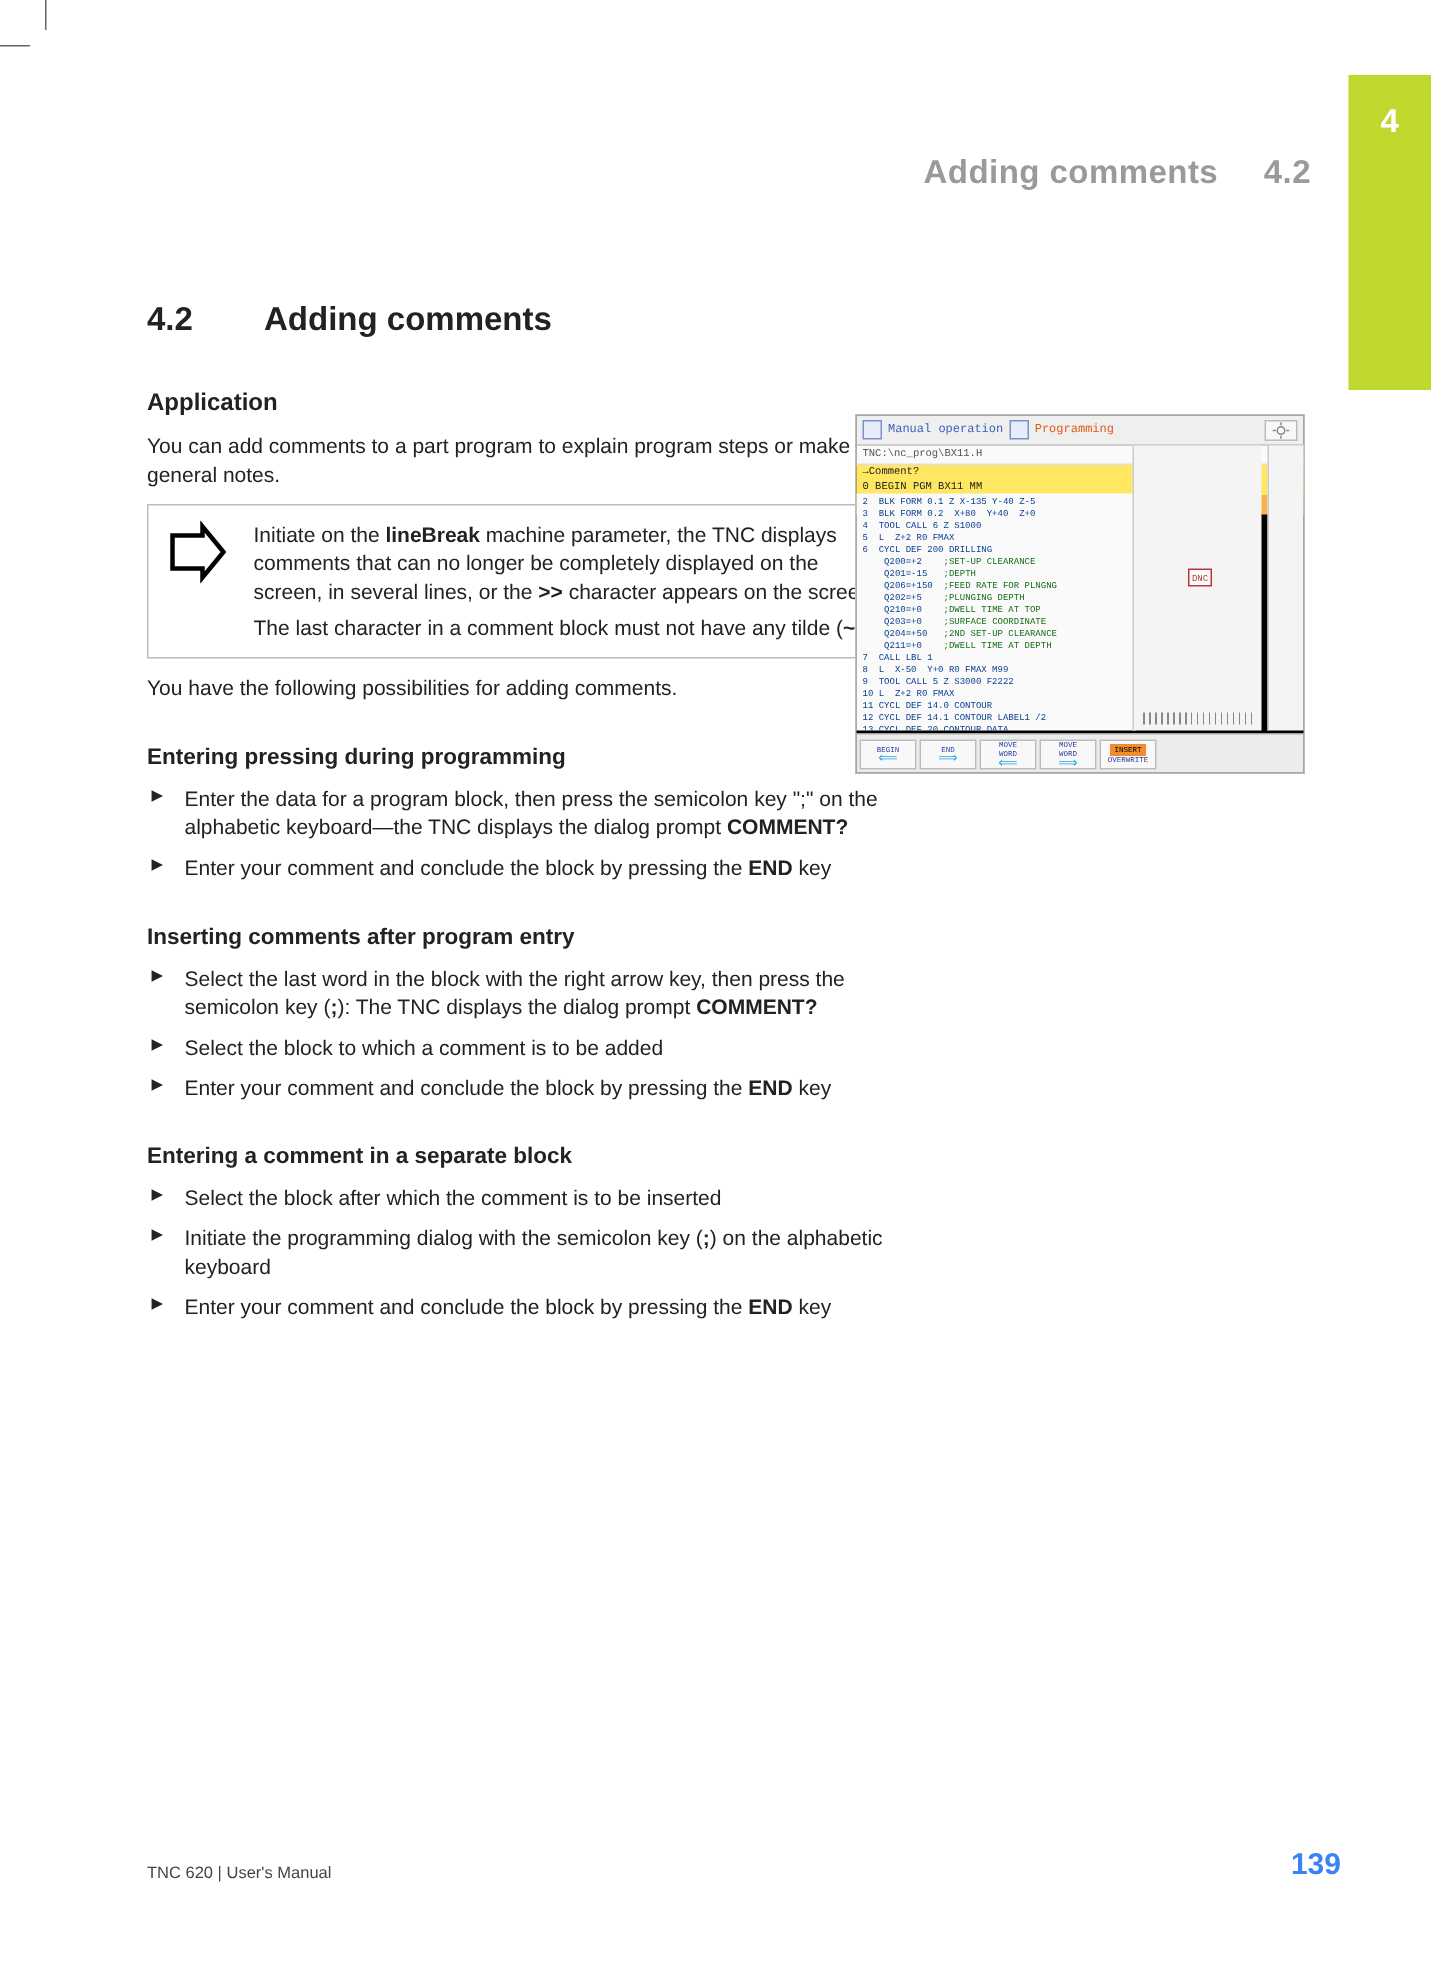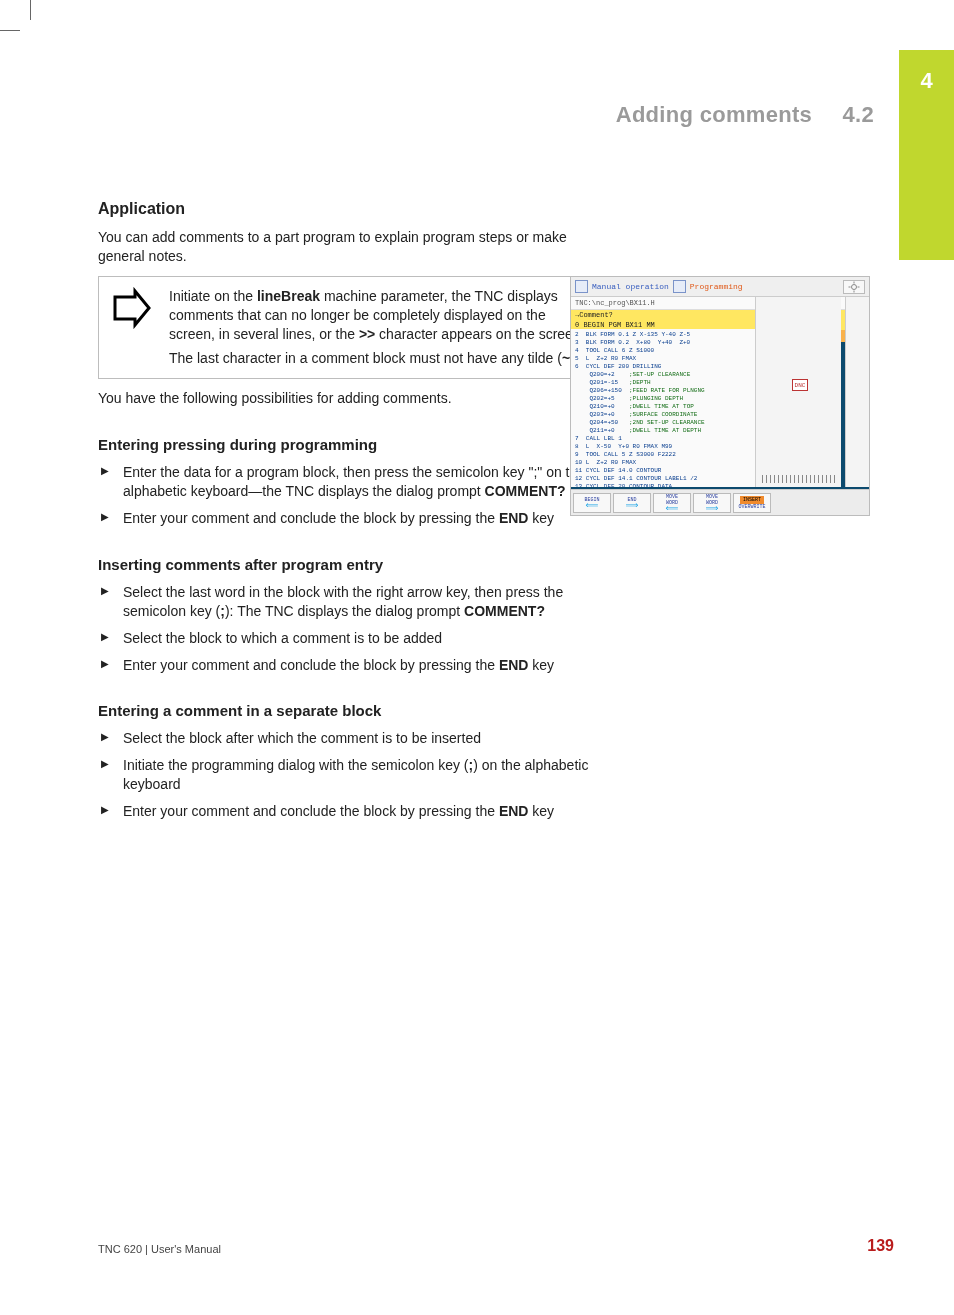--- a/index.html
+++ b/index.html
@@ -124,31 +124,31 @@
     left: 98px;
     right: 60px;
     bottom: 60px;
     font-size: 11px;
     color: #444;
   }
   .footer .pn {
     position:absolute;
     right:0;
     bottom:0;
-    font-size: 16px;
-    font-weight: bold;
-    color:#b91c1c;
+    font-size: 20px;
+    font-weight: bold;
+    color:#3b82f6;
   }
 
   
   .scr {
     width: 300px;
     height: 240px;
     border: 1px solid #bcbcbc;
-    background: #0c4a6e;
+    background: #000000;
     position: relative;
     font-family: "Courier New", monospace;
   }
   .scr .topbar {
     height: 20px;
     background: #efefef;
     border-bottom:1px solid #ccc;
     display:flex;
     align-items:center;
     font-size:8px;
@@ -219,20 +219,23 @@
 </div>
 
 <div class="side-tab">4</div>
 
 <div class="running-head">
   <span>Adding comments</span>
   <span class="num">4.2</span>
 </div>
 
 <div class="content">
+  <h1 class="section">
+    <span class="secnum">4.2</span><span>Adding comments</span>
+  </h1>
 
   <h2 class="topic">Application</h2>
   <p class="body">You can add comments to a part program to explain program steps or make general notes.</p>
 
   <div class="note-box">
     <span class="icon">
       <svg viewBox="0 0 42 42">
           <path d="M6 10 H26 V4 L40 21 L26 38 V32 H6 Z" fill="none" stroke="#000" stroke-width="3"></path>
         </svg>
     </span>

